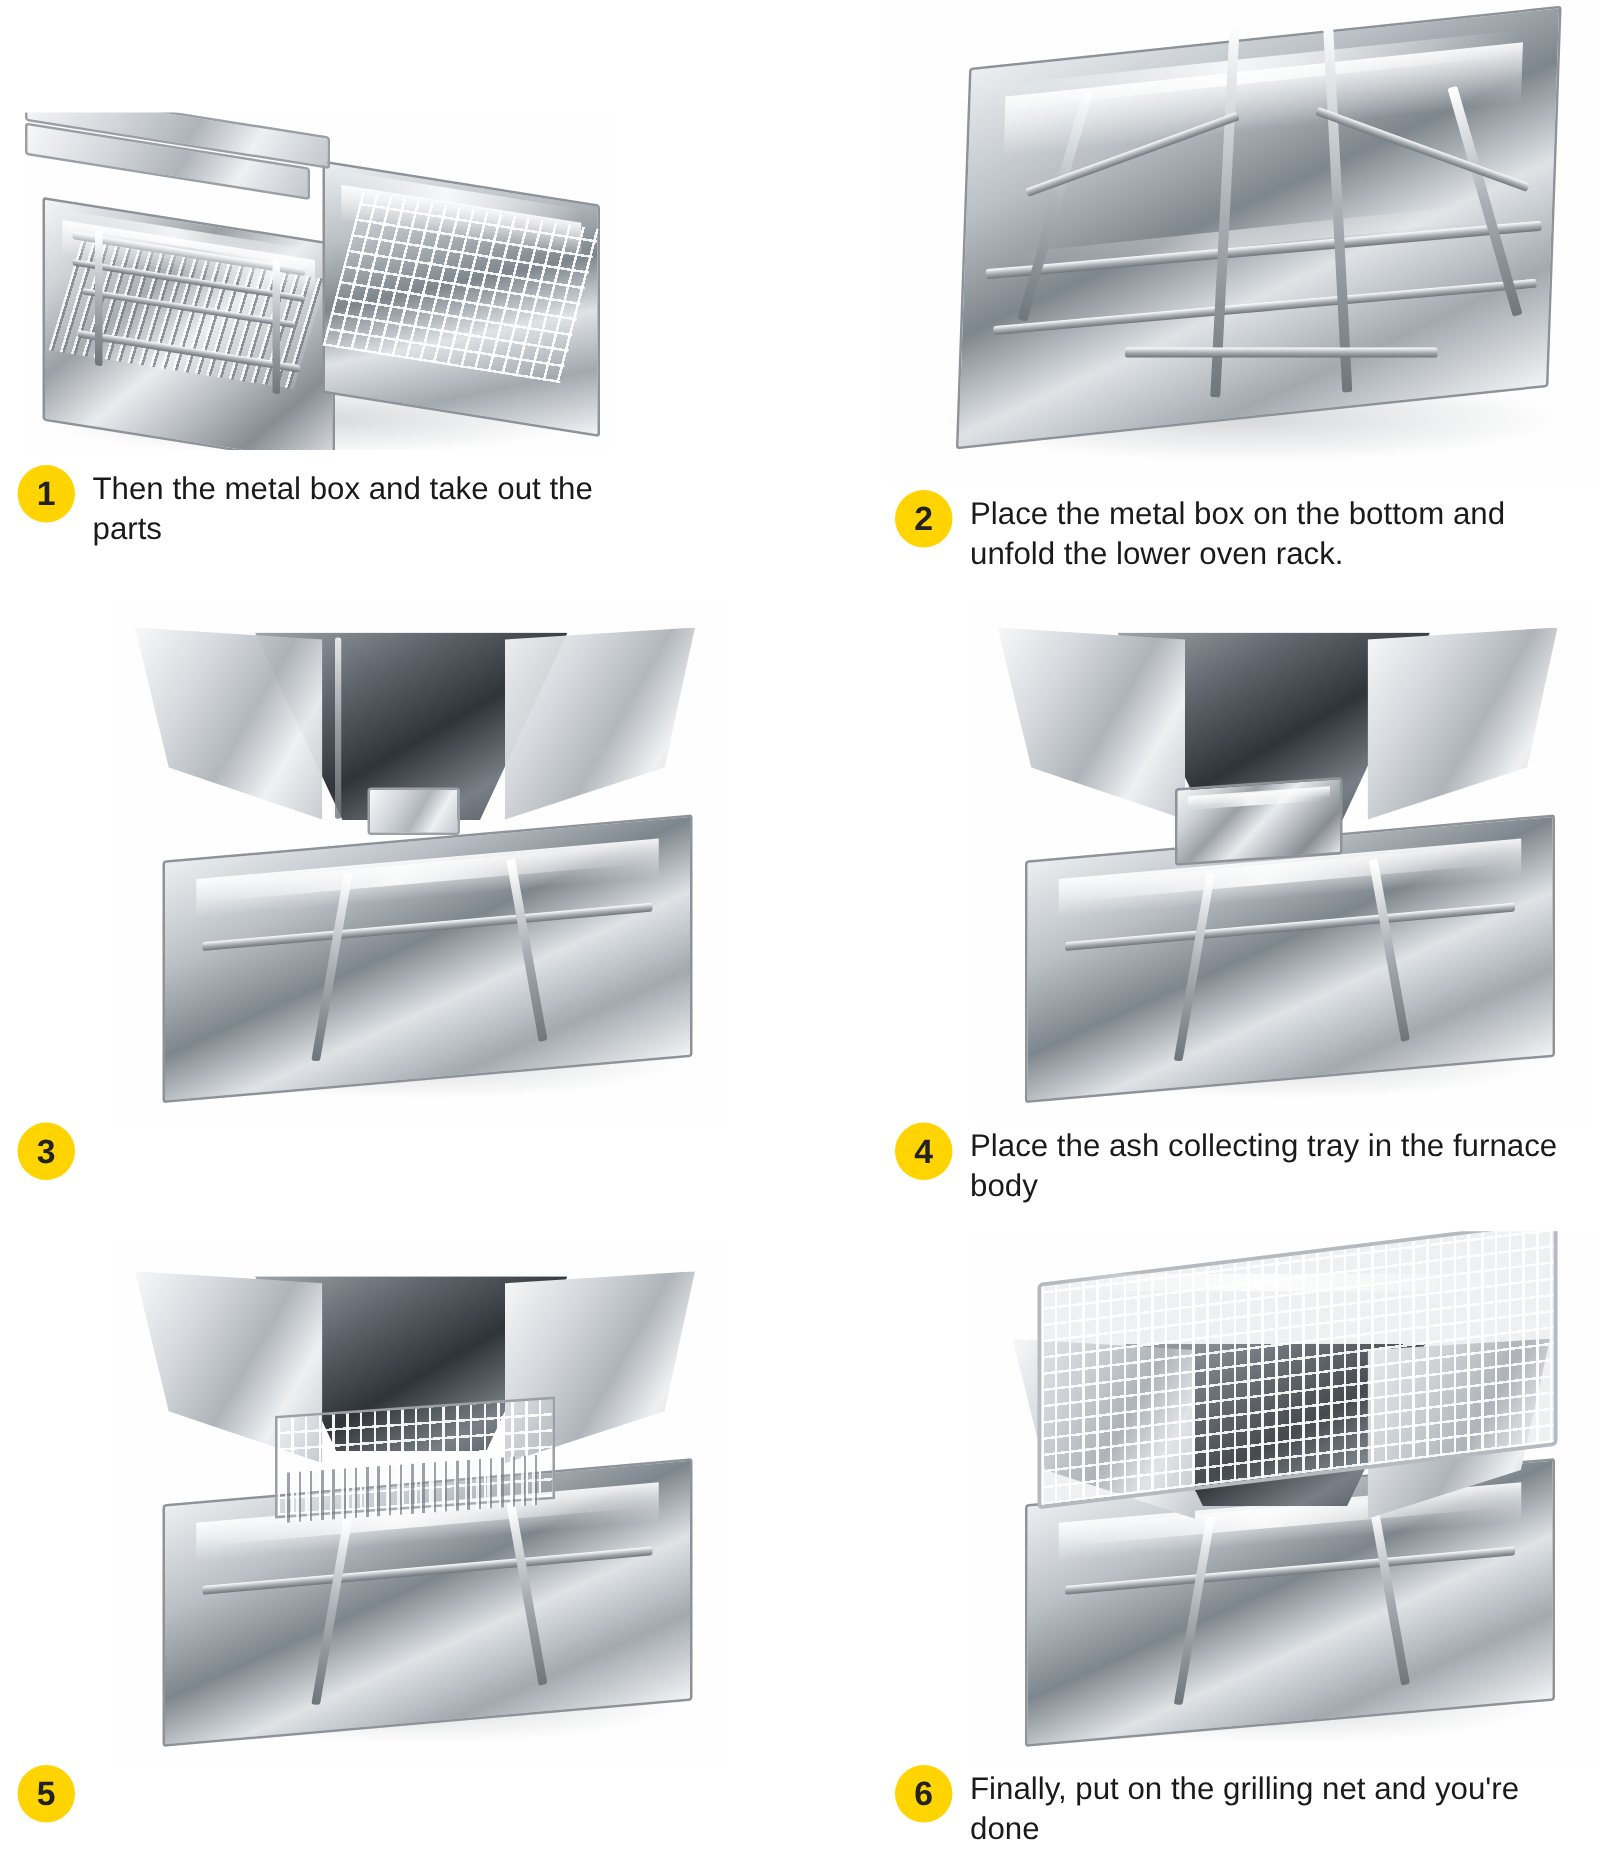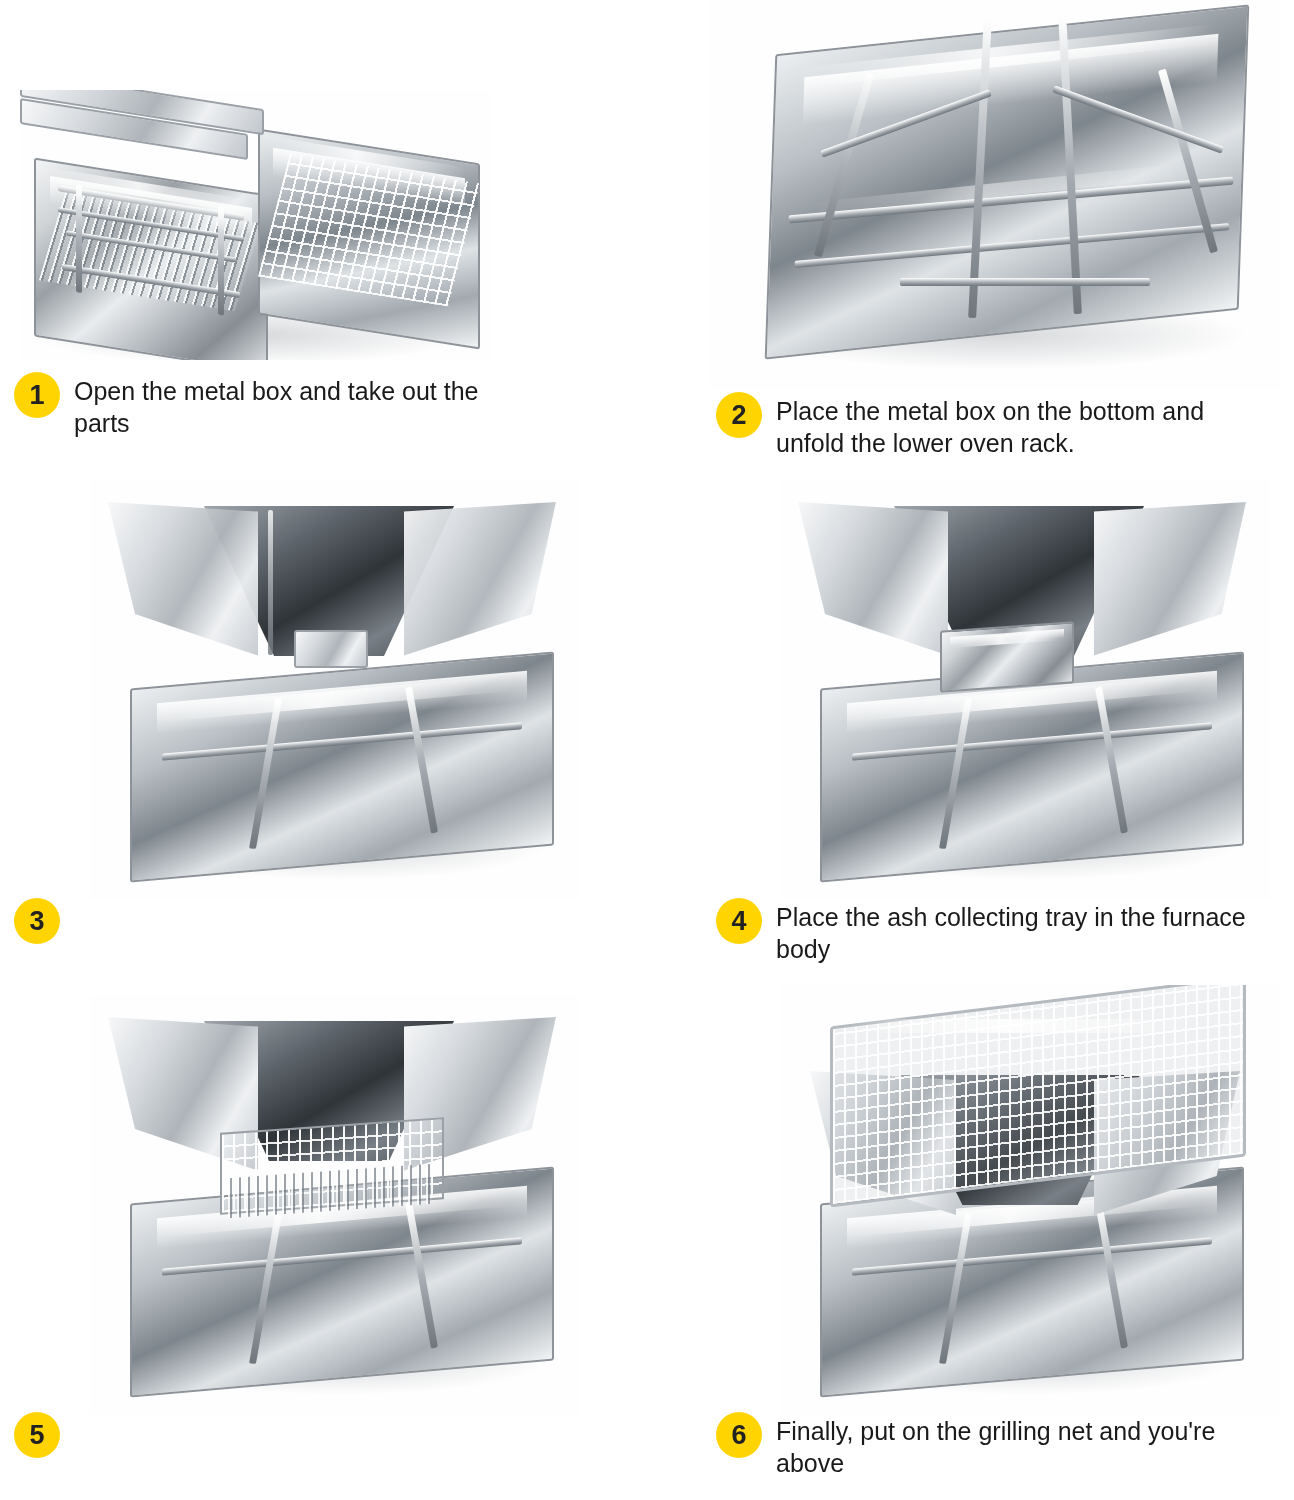--- a/index.html
+++ b/index.html
@@ -153,21 +153,21 @@
       <div class="mesh" style="left:14px; top:18px; width:190px; height:128px; transform: skewX(-14deg);"></div>
       <div class="shine" style="left:6px; top:4px; width:200px; height:12px;"></div>
     </div>
 
     <div class="metal-soft" style="left:10px; top:236px; width:240px; height:22px; transform: skewY(9deg); border:2px solid #9aa0a6; border-radius:3px;"></div>
     <div class="metal-soft" style="left:236px; top:208px; width:224px; height:22px; transform: skewY(9deg); border:2px solid #9aa0a6; border-radius:3px;"></div>
   </div>
 
   <div class="caption" style="left:14px; top:372px; width:480px;">
     <div class="badge">1</div>
-    <div class="ctext">Open the metal box and take out the parts</div>
+    <div class="ctext">Then the metal box and take out the parts</div>
   </div>
 
   <div class="photo" style="left:710px; top:0px; width:570px; height:390px;">
     <div class="shadow" style="left:40px; top:300px; width:500px; height:70px;"></div>
 
     <div class="tray metal-b" style="left:60px; top:30px; width:470px; height:300px; transform: skewY(-6deg) skewX(-2deg);">
       <div class="shine" style="left:20px; top:14px; width:420px; height:20px;"></div>
       <div class="shine" style="left:40px; top:150px; width:380px; height:14px; opacity:.55;"></div>
     </div>
 
@@ -294,16 +294,16 @@
     </div>
 
     <div class="mesh" style="left:50px; top:16px; width:410px; height:175px; transform: skewY(-7deg);
                 border:3px solid #b4babf; border-radius:4px;
                 background-color:rgba(170,176,182,.18);"></div>
     <div class="shine" style="left:70px; top:34px; width:350px; height:14px;"></div>
   </div>
 
   <div class="caption" style="left:716px; top:1412px; width:560px;">
     <div class="badge">6</div>
-    <div class="ctext" style="max-width:500px;">Finally, put on the grilling net and you're above</div>
+    <div class="ctext" style="max-width:500px;">Finally, put on the grilling net and you're done</div>
   </div>
 
 </div>
 
 </body></html>

